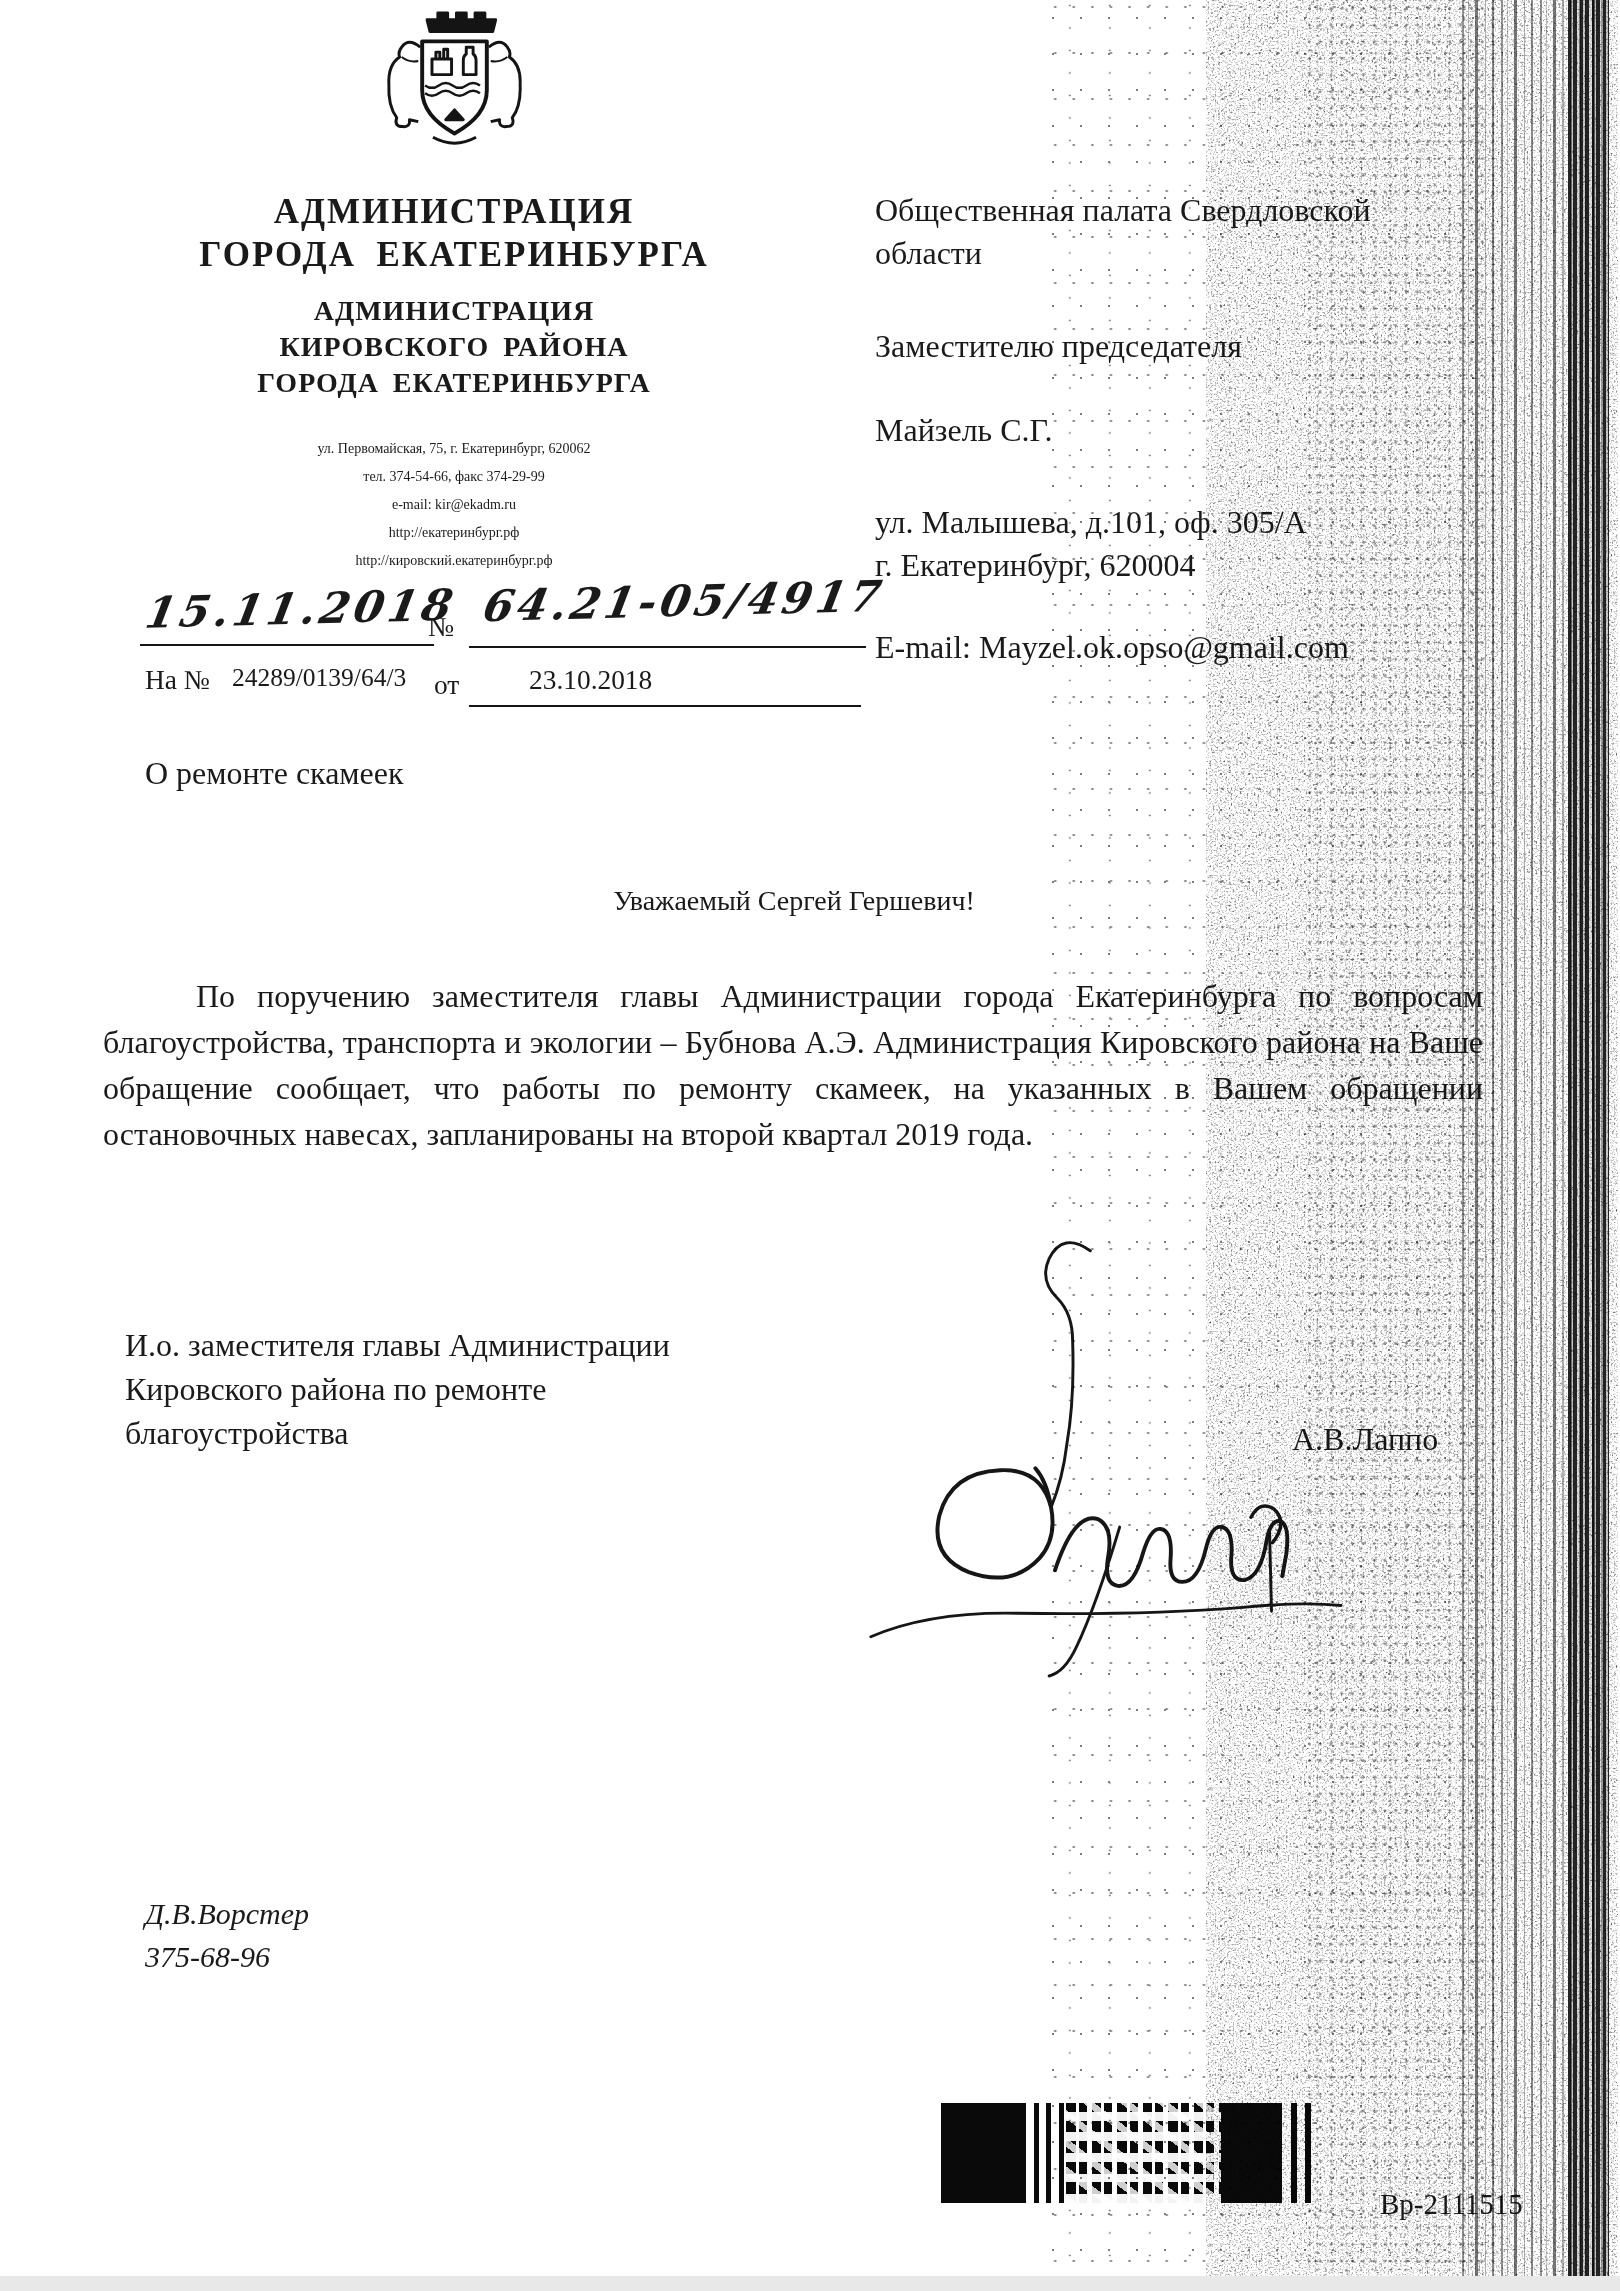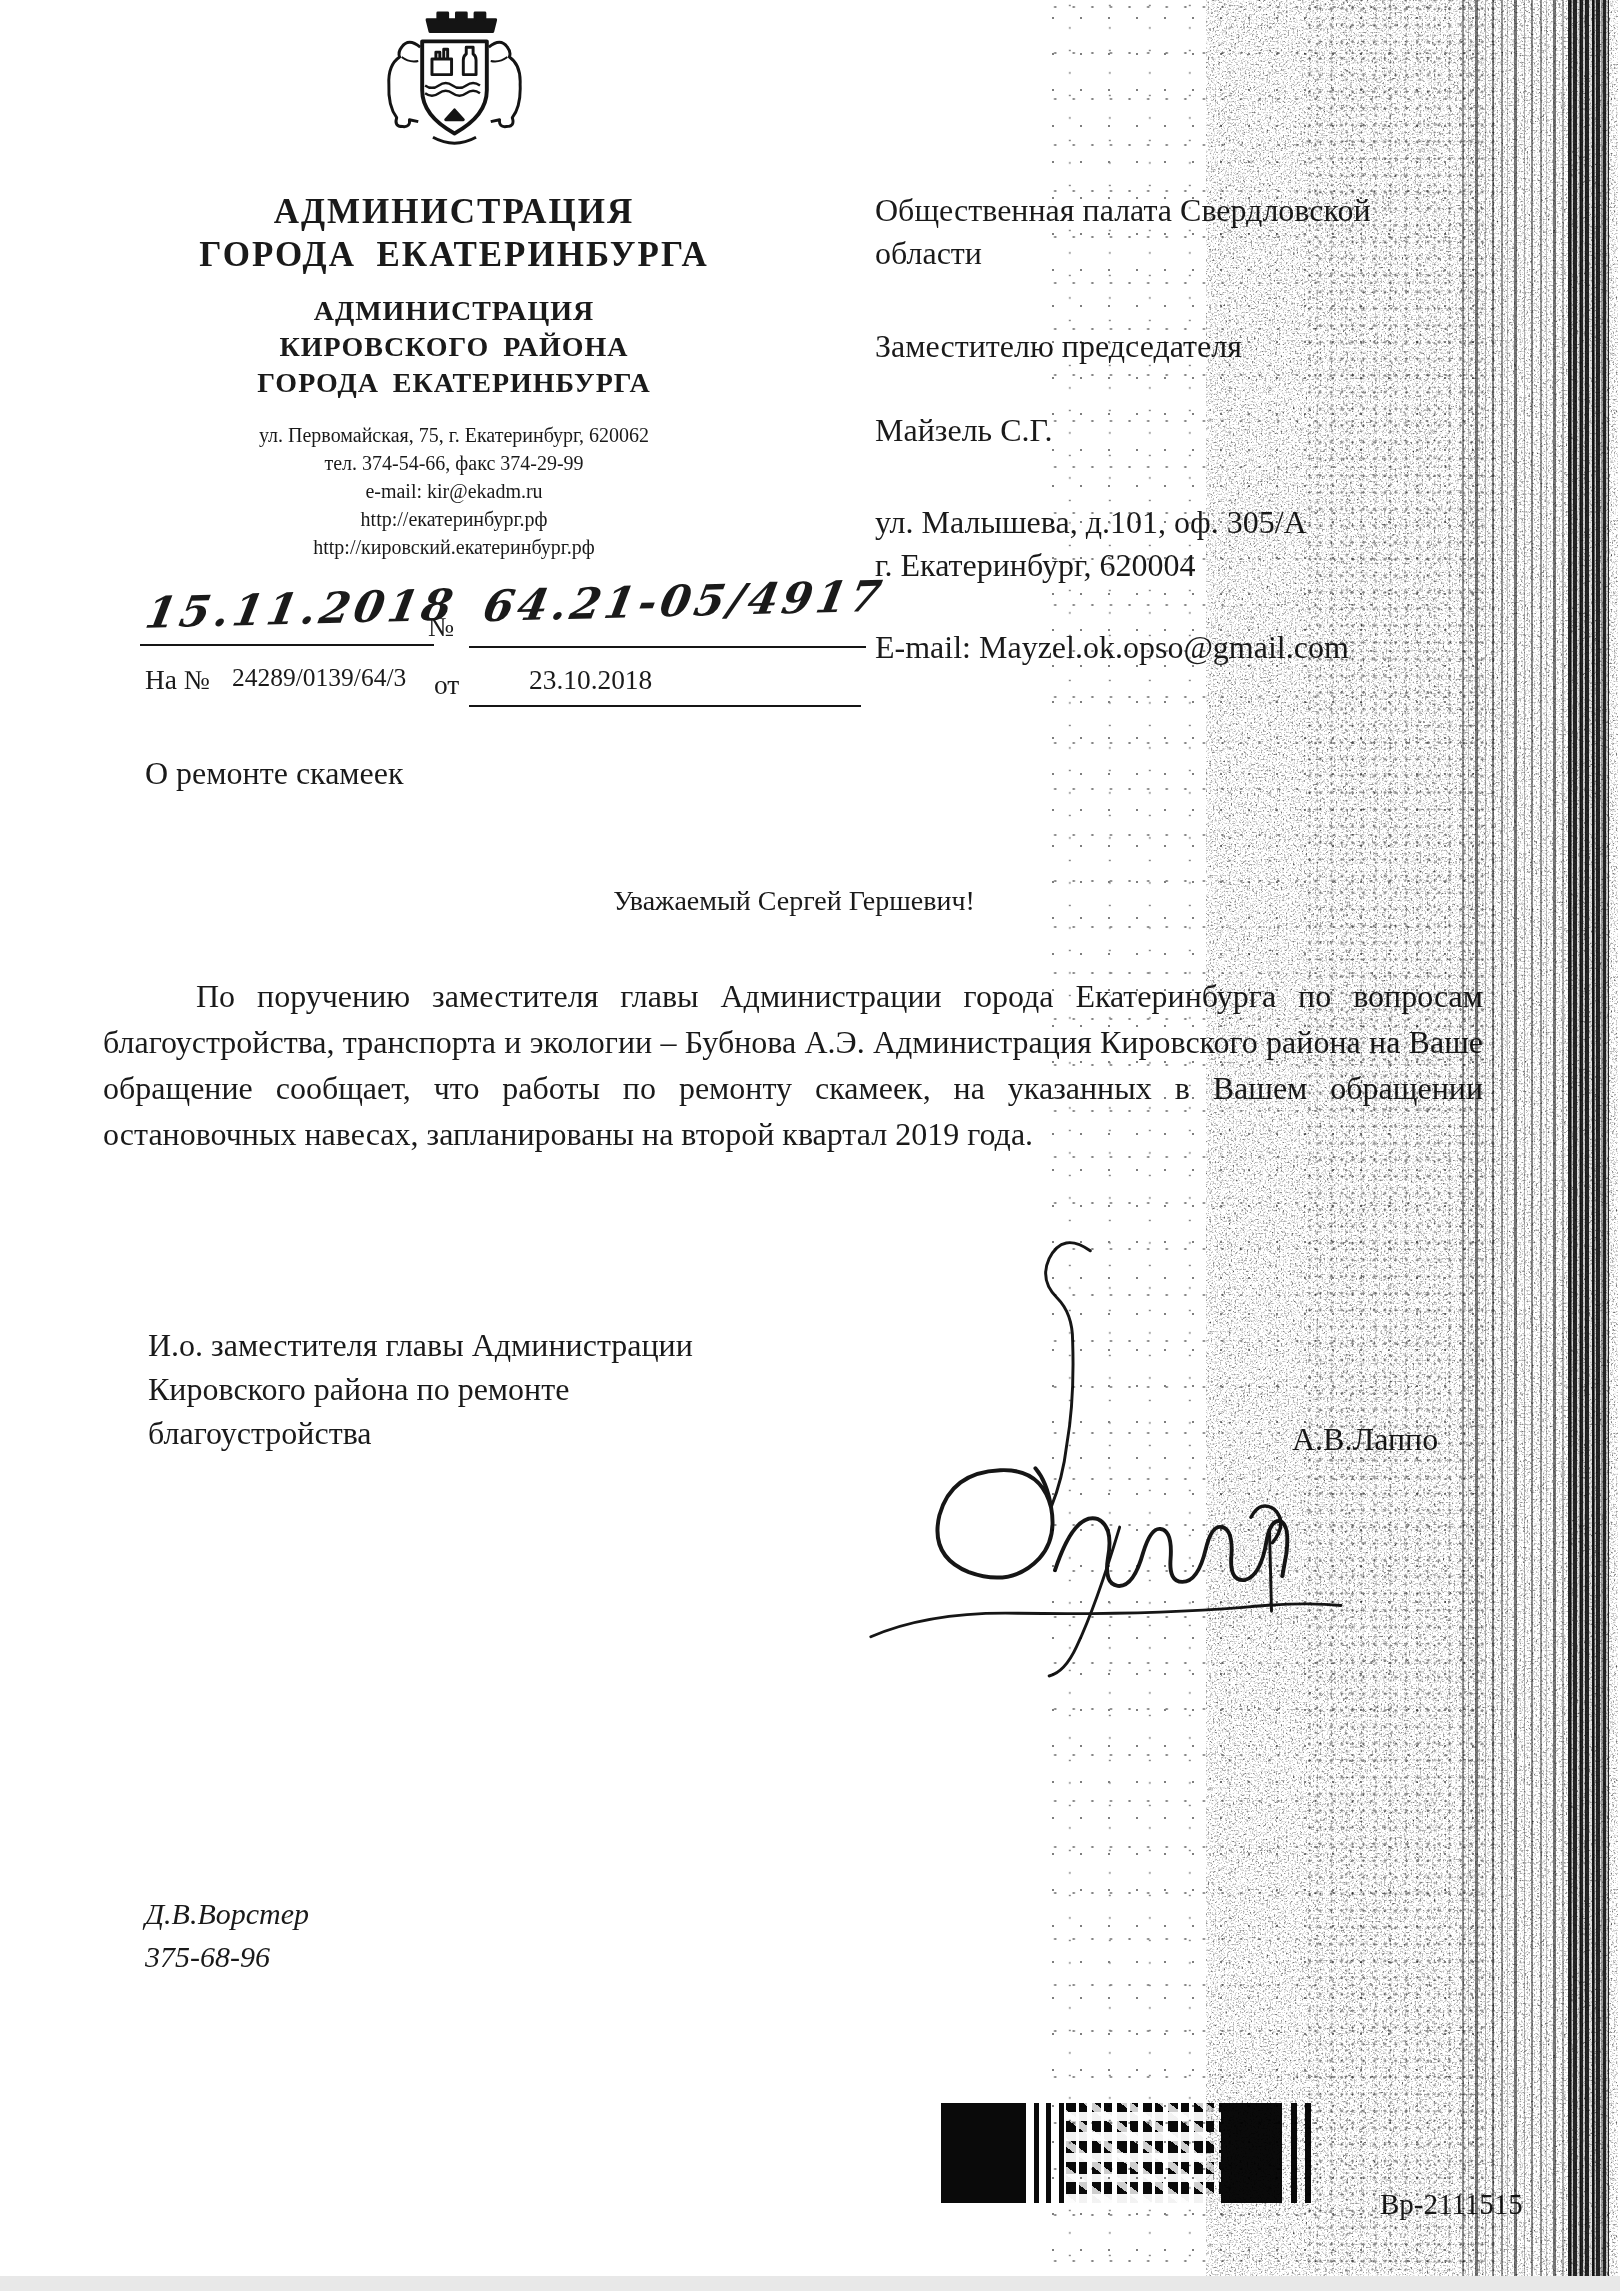--- a/index.html
+++ b/index.html
@@ -7,21 +7,21 @@
     position:relative;width:1620px;height:2276px;background:#ffffff;
     font-family:"Liberation Serif","DejaVu Serif",serif;color:#1a1a1a;
     overflow:hidden;margin:0 auto;
   }
   .abs{position:absolute;}
   
   .left-col{position:absolute;left:116px;top:0;width:676px;text-align:center;}
   .crest{display:block;margin:9.8px auto 0 auto;}
   .org-city{margin-top:37px;font-weight:bold;font-size:35px;line-height:43px;letter-spacing:2px;word-spacing:9.8px;}
   .org-district{margin-top:17.6px;font-weight:bold;font-size:28px;line-height:36px;letter-spacing:1px;word-spacing:5.9px;}
-  .org-address{margin-top:20px;font-size:20px;line-height:28px;}
+  .org-address{margin-top:34px;font-size:14px;line-height:28px;}
   
   .hand{
     font-family:"DejaVu Serif",serif;font-style:italic;font-weight:bold;
     font-size:43px;letter-spacing:3.9px;transform:skewX(-12deg) rotate(-1.5deg);
     white-space:nowrap;
   }
   .uline{position:absolute;height:0;border-top:2.9px solid #151515;}
   .ref-print{font-size:27.4px;}
   .ref-small{font-size:25.5px;}
   
@@ -152,21 +152,21 @@
   <div class="abs rcp" style="left:875px;top:502px;">ул. Малышева, д.101, оф. 305/А</div>
   <div class="abs rcp" style="left:875px;top:545px;">г. Екатеринбург, 620004</div>
   <div class="abs rcp" style="left:875px;top:627px;">E-mail: Mayzel.ok.opso@gmail.com</div>
 
   <div class="abs subject" style="left:145px;top:755px;">О ремонте скамеек</div>
 
   <div class="abs salutation" style="left:103px;top:885px;">Уважаемый Сергей Гершевич!</div>
 
   <div class="abs bodytext" style="left:103px;top:973px;">По поручению заместителя главы Администрации города Екатеринбурга по вопросам благоустройства, транспорта и экологии – Бубнова А.Э. Администрация Кировского района на Ваше обращение сообщает, что работы по ремонту скамеек, на указанных в Вашем обращении остановочных навесах, запланированы на второй квартал 2019 года.</div>
 
-  <div class="abs sigpos" style="left:148px;top:1323px;">
+  <div class="abs sigpos" style="left:125px;top:1323px;">
     <div>И.о. заместителя главы Администрации</div>
     <div>Кировского района по ремонте</div>
     <div>благоустройства</div>
   </div>
 
   <svg class="abs" style="left:863px;top:1237px;" width="529" height="441" viewBox="0 0 540 450">
     <g stroke="#161616" fill="none" stroke-width="3.5" stroke-linecap="round">
       <path d="M232 14 q-28 -20 -42 8 q-10 22 8 40 q16 16 16 44 q2 60 -6 106
                q-4 34 -16 64" stroke-width="3"></path>
       <path d="M192 276 q-10 -40 -52 -38 q-50 2 -62 46 q-10 42 30 58 q44 16 72 -14

